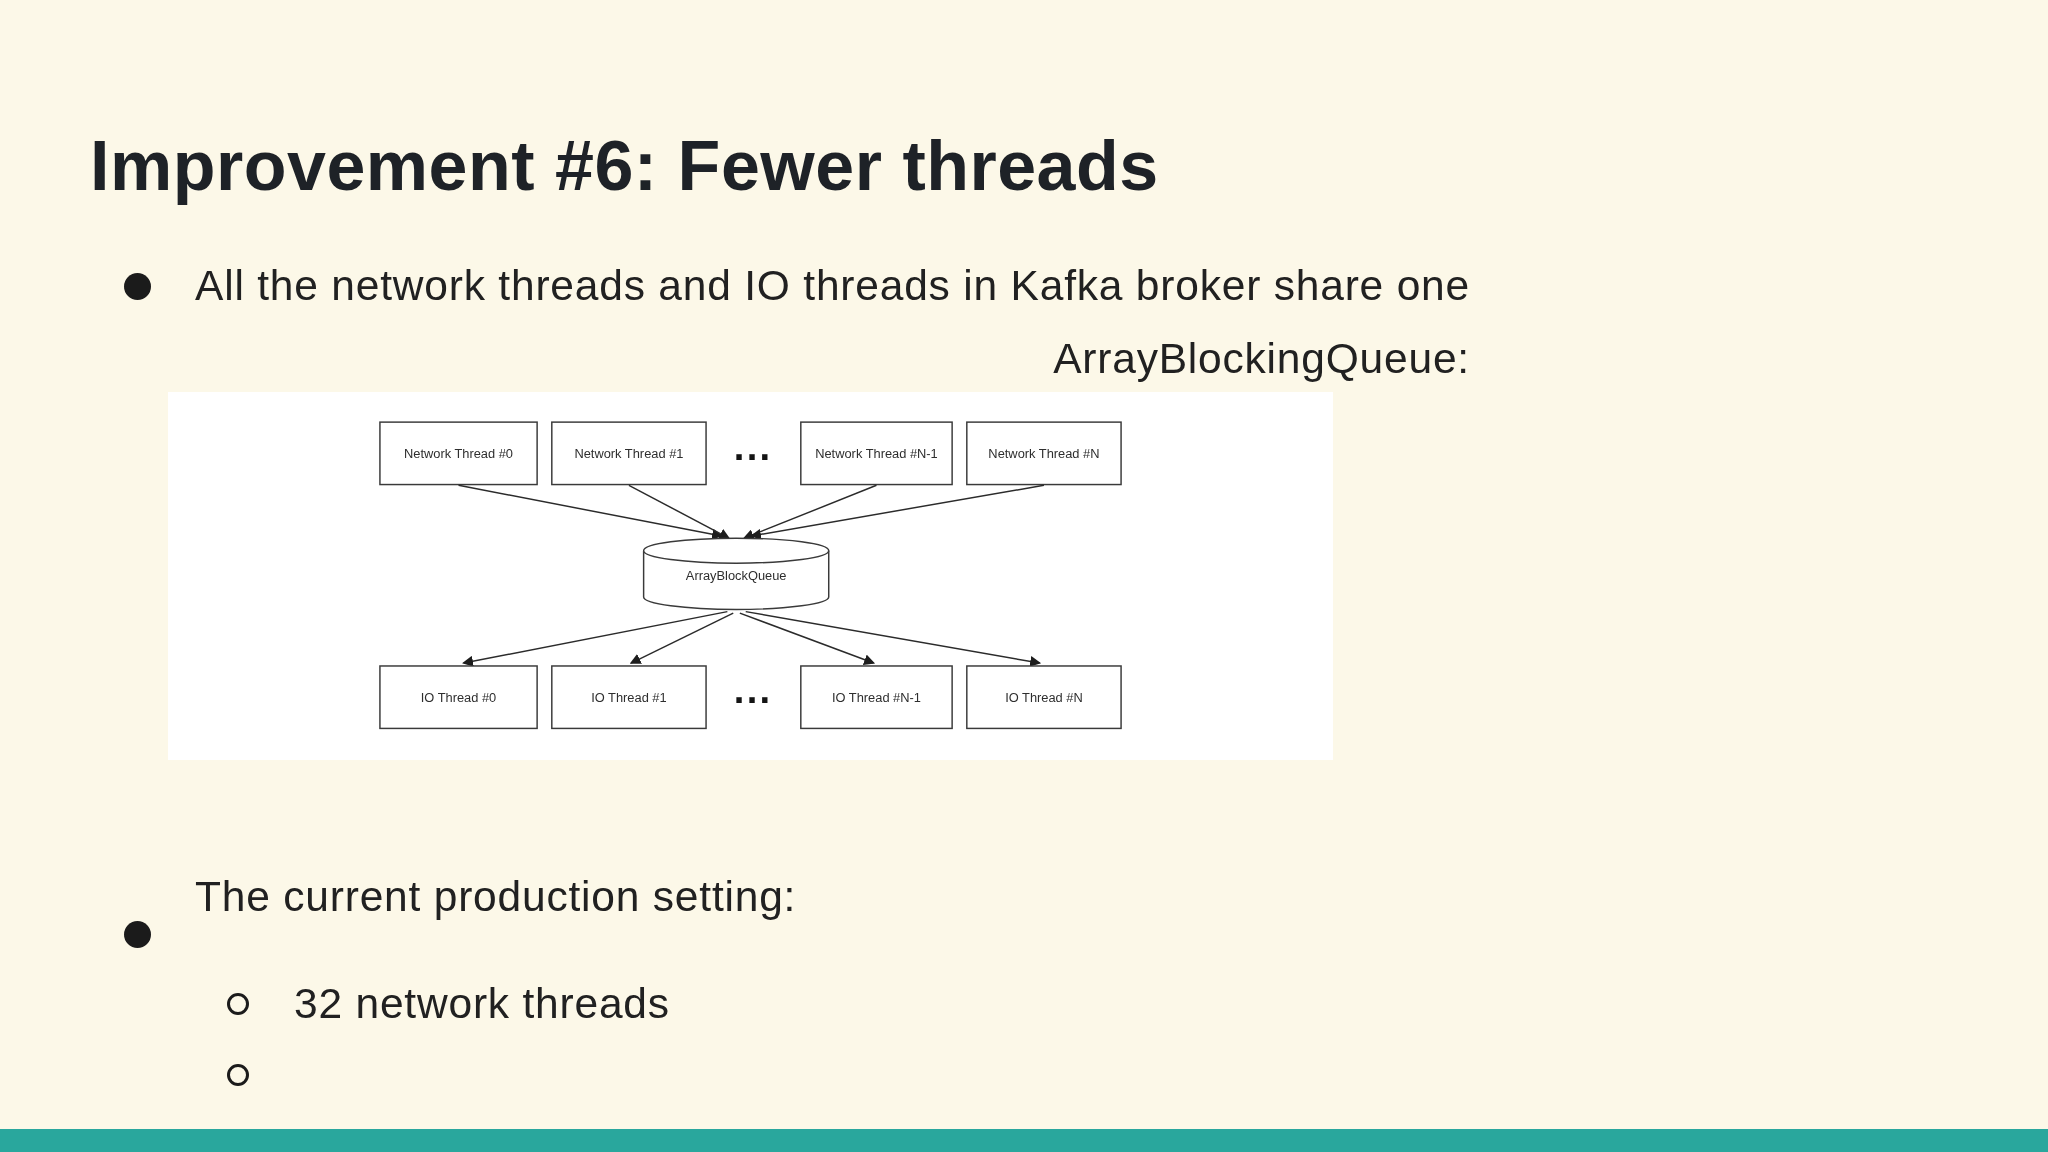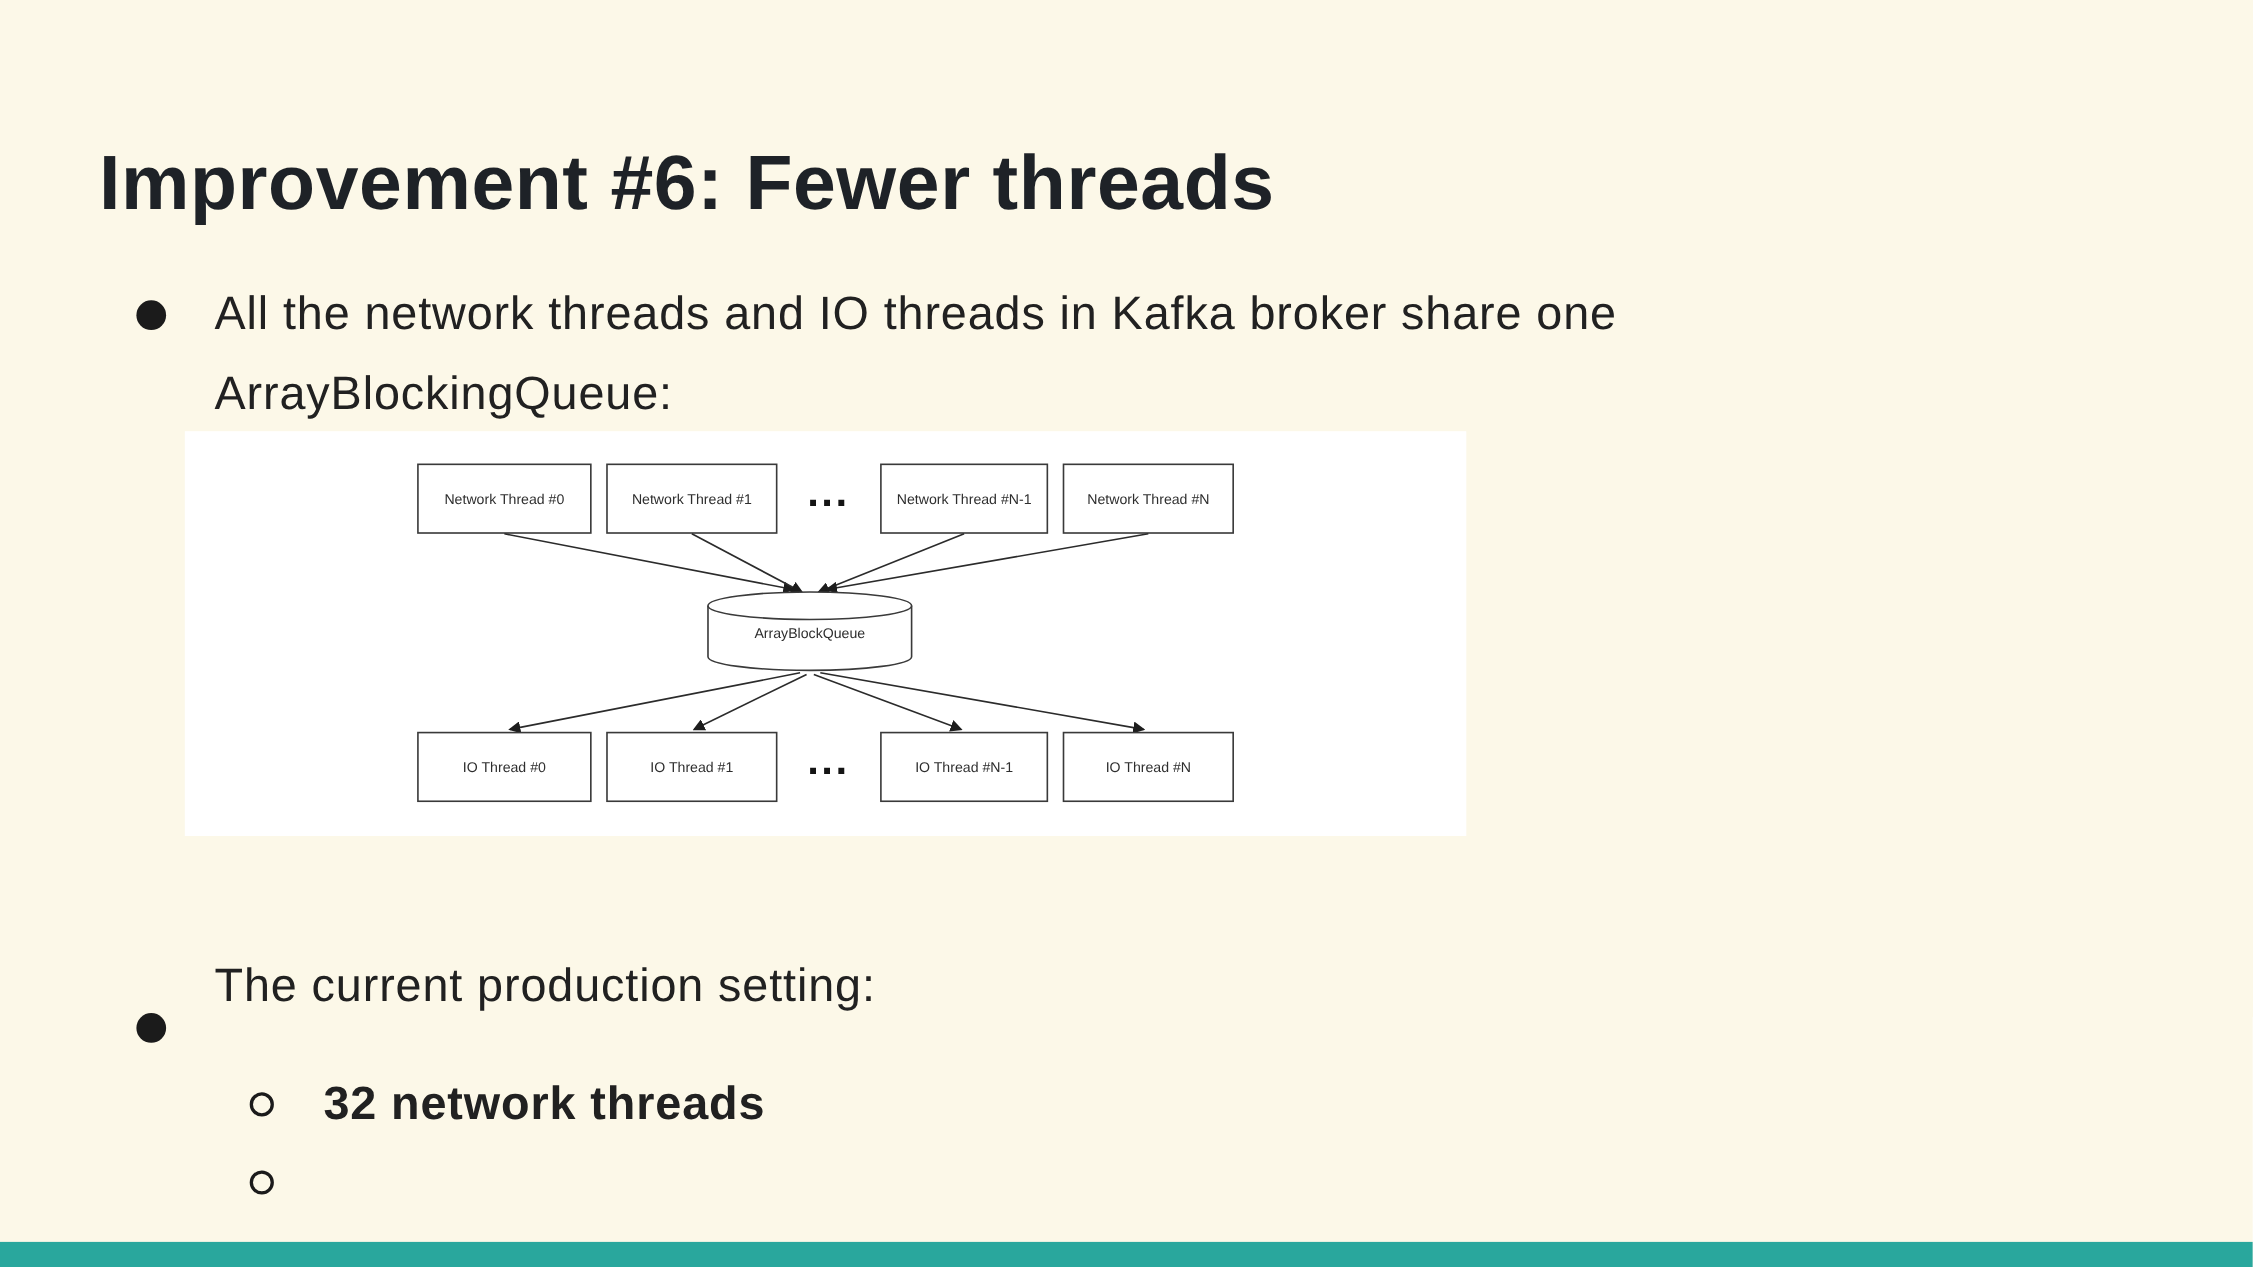--- a/index.html
+++ b/index.html
@@ -19,24 +19,24 @@
     background:#1b1b1b;
   }
   .sub-bullet-circle {
     position:absolute; width:22px; height:22px; border-radius:50%;
     border:3px solid #1b1b1b; background:transparent;
   }
   .body-text {
     position:absolute; font-size:42.5px; color:#212121;
     letter-spacing:0.8px; white-space:nowrap;
   }
-  .b1 { left:195px; top:249px; }
+  .b1 { left:195px; top:249px;text-align:right; }
   .b1 .line { line-height:73px; }
   .b2 { left:195px; top:868px; line-height:58px; }
-  .sub1 { left:294px; top:975px; line-height:58px;font-weight:bold; }
+  .sub1 { left:294px; top:975px; line-height:58px; }
   .sub2 { left:294px; top:1046px; line-height:58px; }
   .diagram {
     position:absolute; left:168px; top:392px; width:1165px; height:368px;
     background:#ffffff;
   }
   .diagram svg { display:block; width:100%; height:100%; }
   .diagram .node { fill:#ffffff; stroke:#3a3a3a; stroke-width:2; }
   .diagram .edge { stroke:#2b2b2b; stroke-width:2; fill:none; }
   .diagram text {
     font-family:"Liberation Sans", sans-serif; font-size:17.5px;

